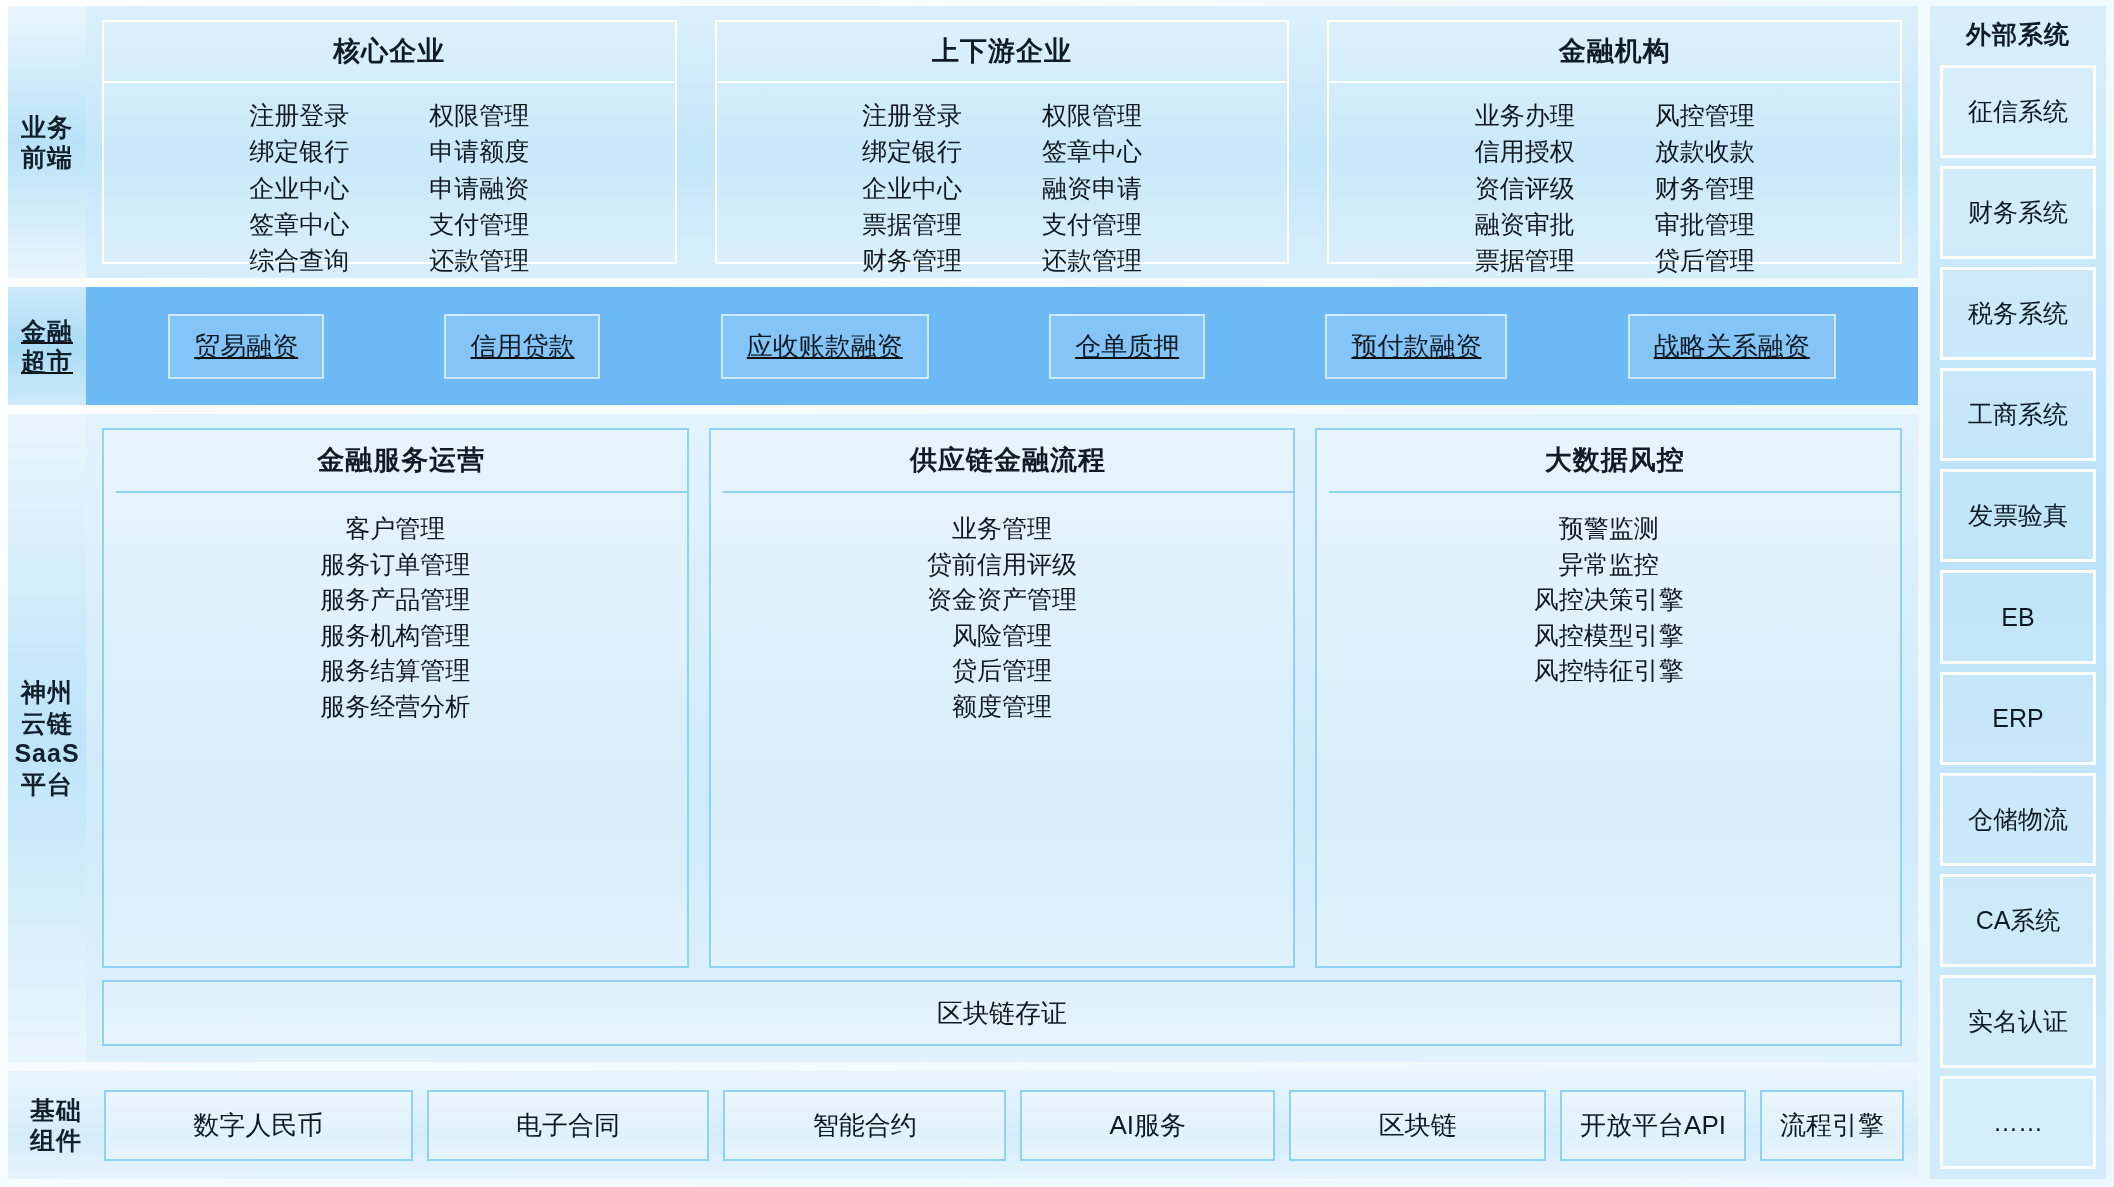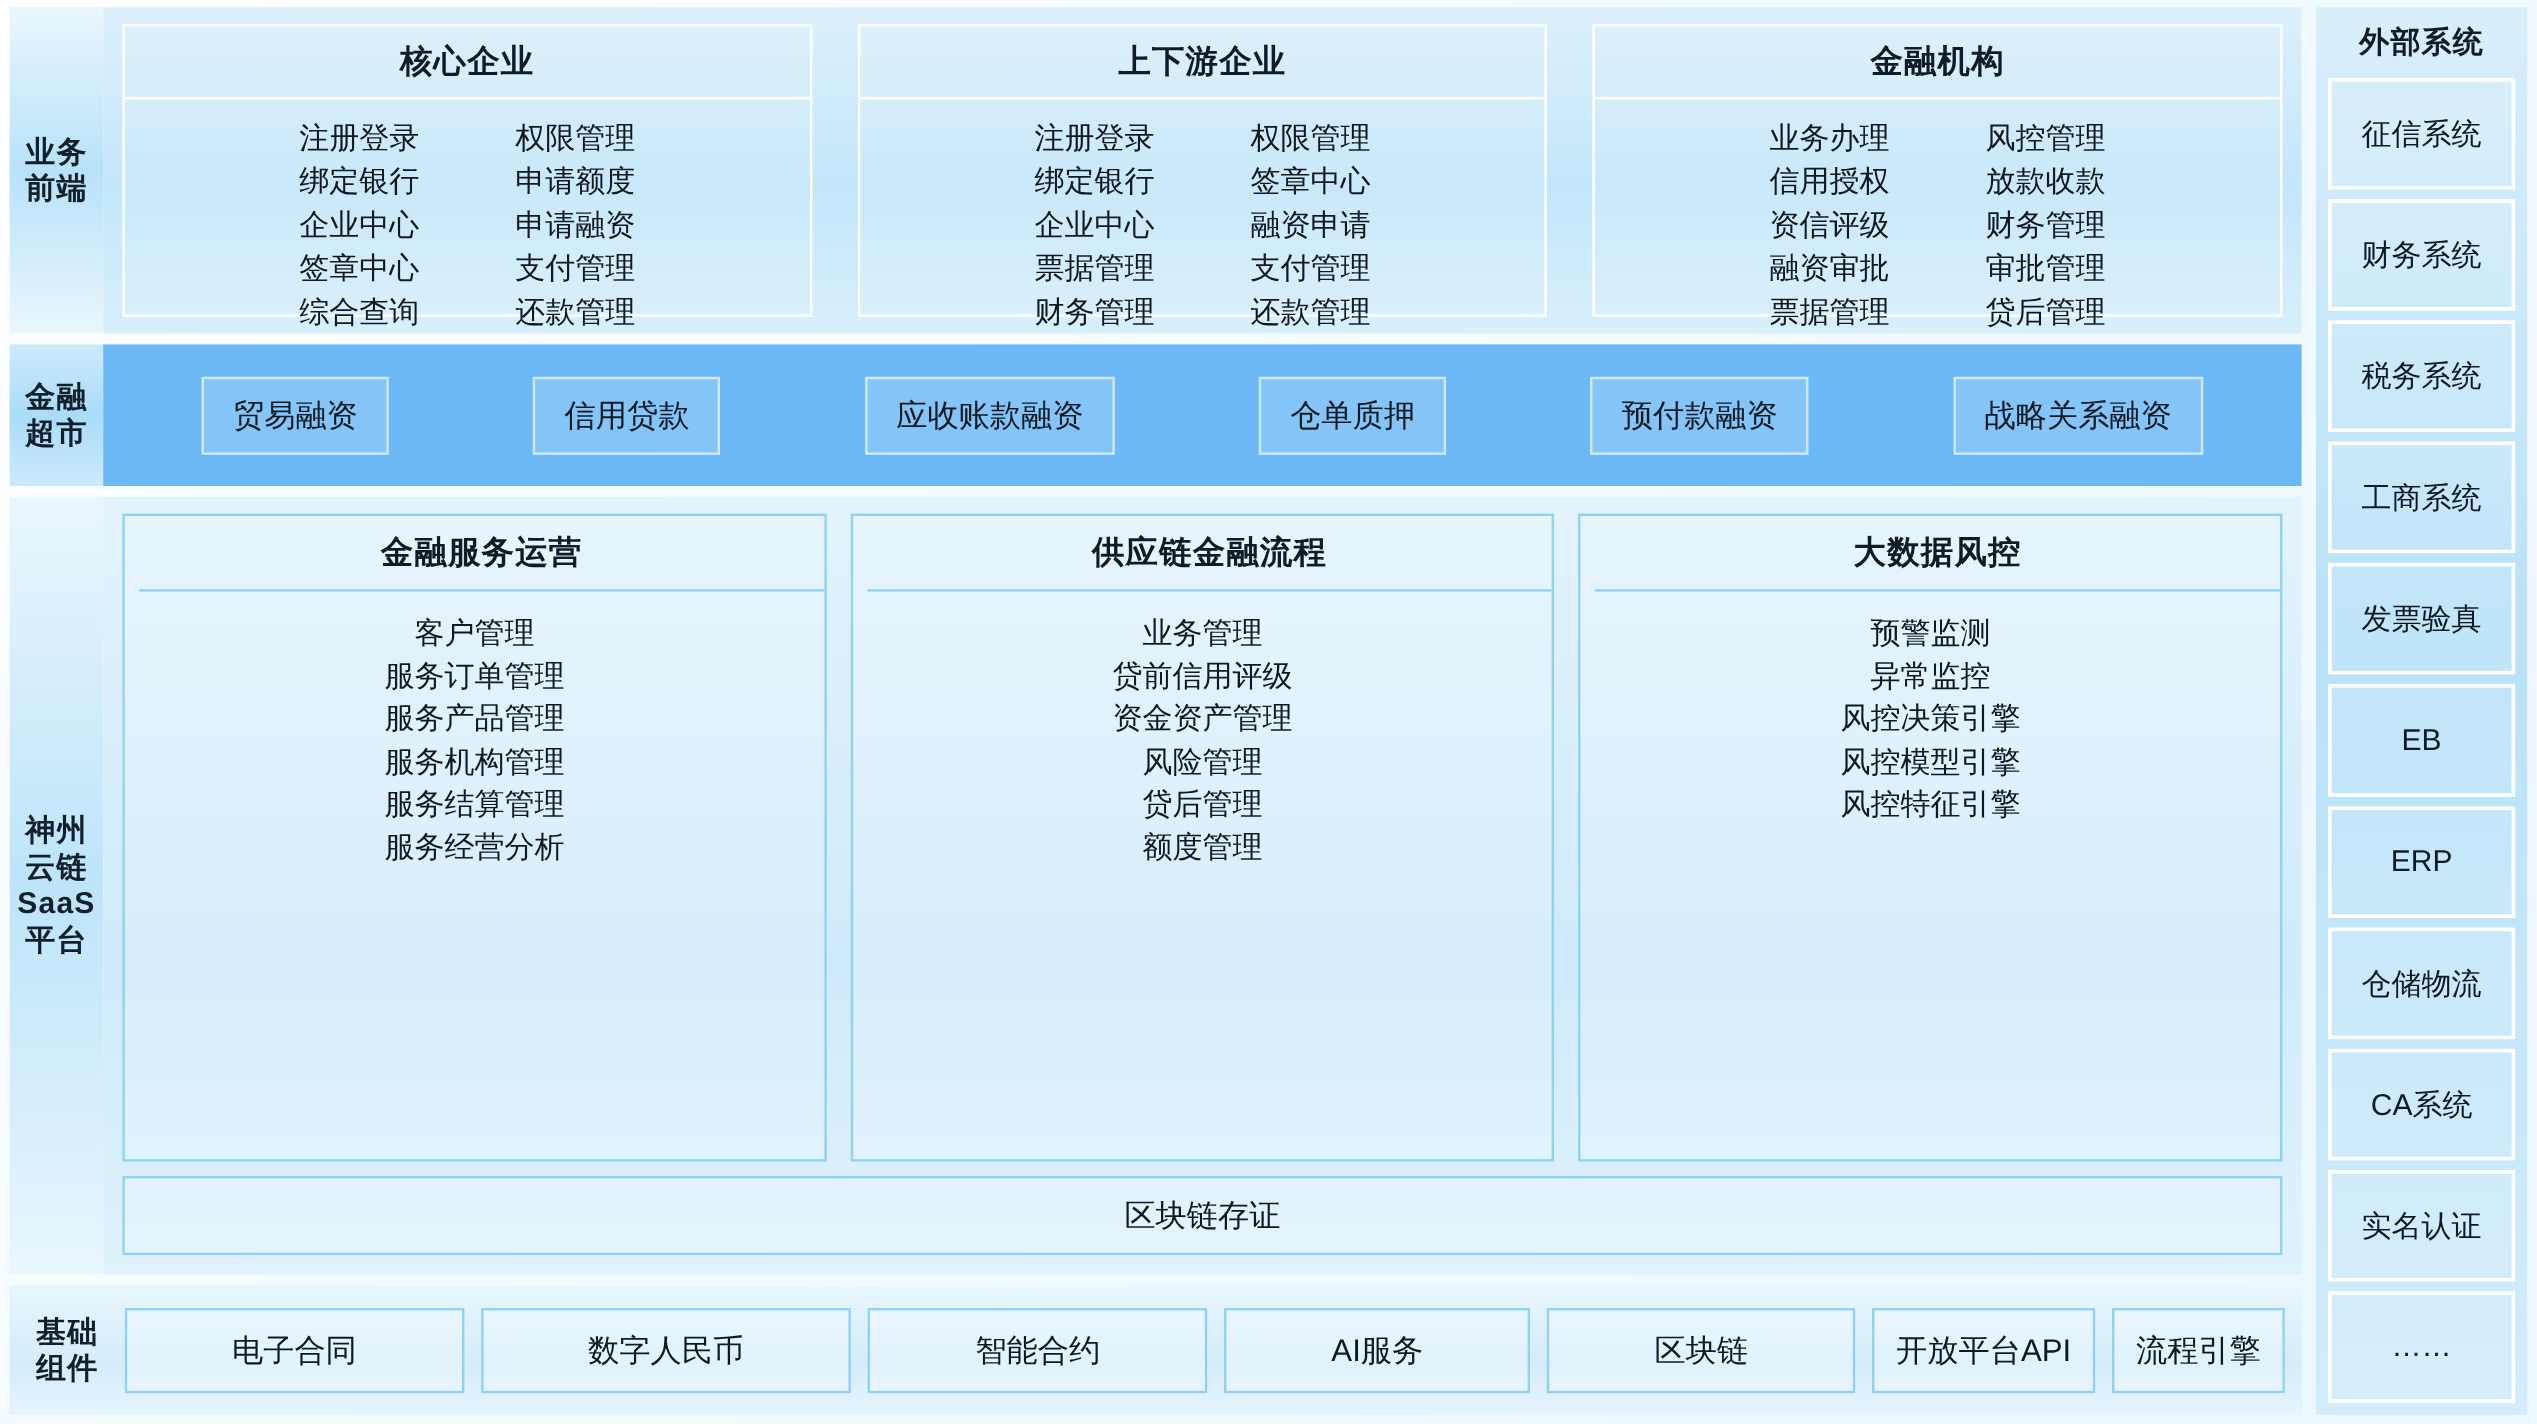--- a/index.html
+++ b/index.html
@@ -112,20 +112,21 @@
     font-size: 25px;
     line-height: 1.37;
     color: #101820;
     text-align: center;
     white-space: nowrap;
   }
 
   
   .band-market {
     height: 118px;
+    text-decoration: underline;
   }
   .band-market .band-label {
     background: linear-gradient(180deg, #cdeafb 0%, #a9dcf7 50%, #cdeafb 100%);
   }
   .market-body {
     background: #6cb9f5;
     align-items: center;
     justify-content: space-around;
     padding: 0 22px;
     box-sizing: border-box;
@@ -411,22 +412,22 @@
         </div>
 
         <div class="saas-footer">区块链存证</div>
       </div>
     </div>
 
     <div class="band band-base">
       <div class="band-label">基础
 组件</div>
       <div class="band-body base-body">
+        <div class="base-chip">数字人民币</div>
         <div class="base-chip">电子合同</div>
-        <div class="base-chip">数字人民币</div>
         <div class="base-chip">智能合约</div>
         <div class="base-chip">AI服务</div>
         <div class="base-chip">区块链</div>
         <div class="base-chip narrow">开放平台API</div>
         <div class="base-chip narrow">流程引擎</div>
       </div>
     </div>
 
   </div>
 

